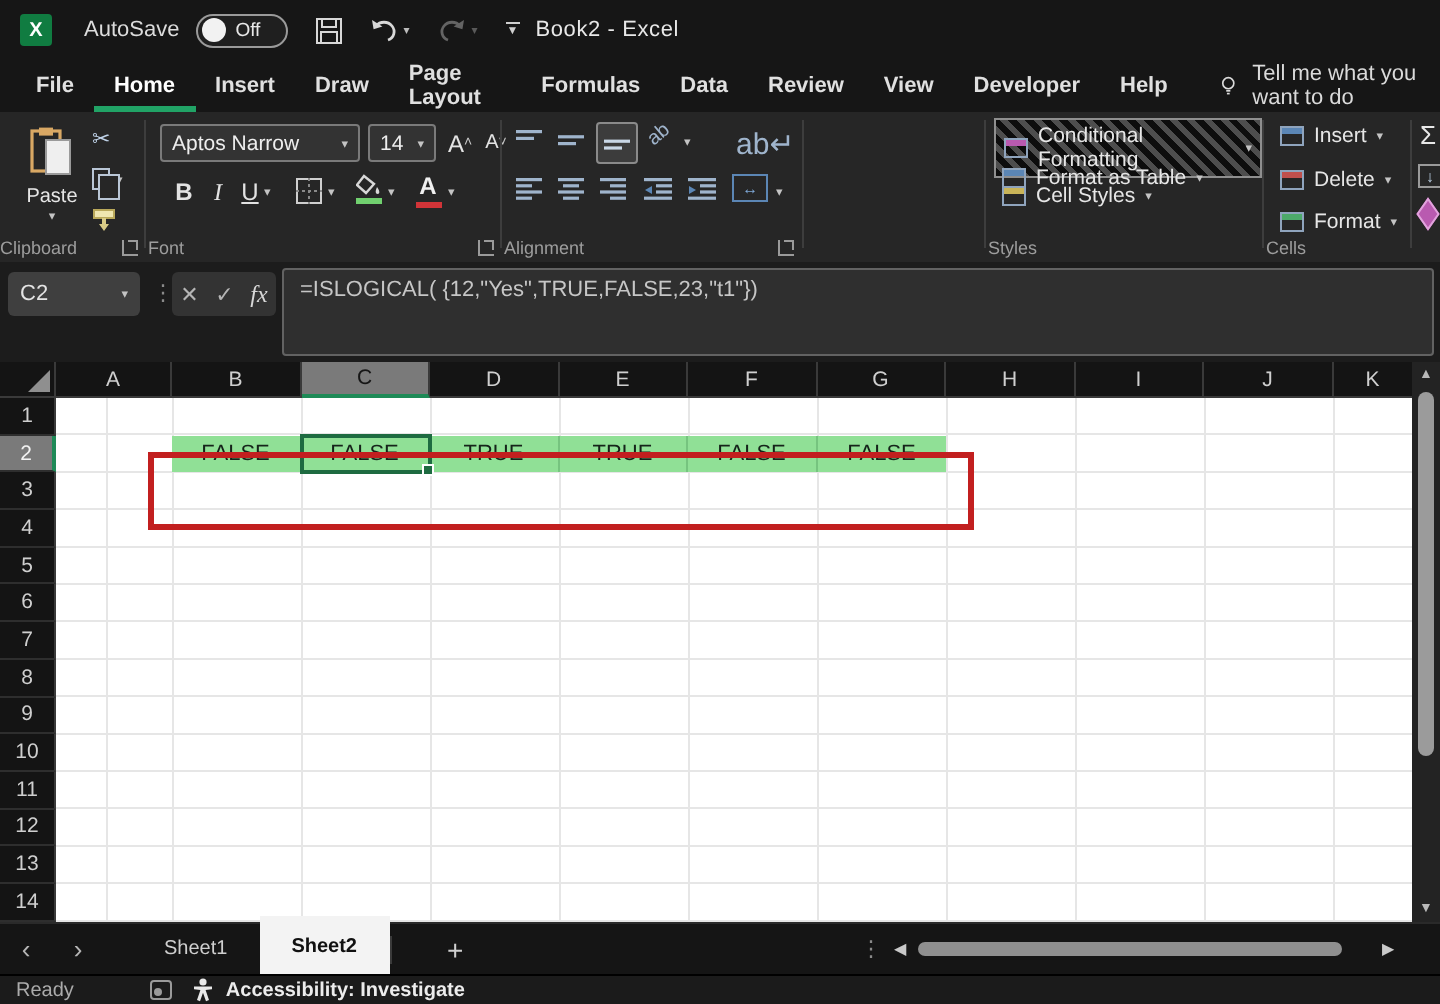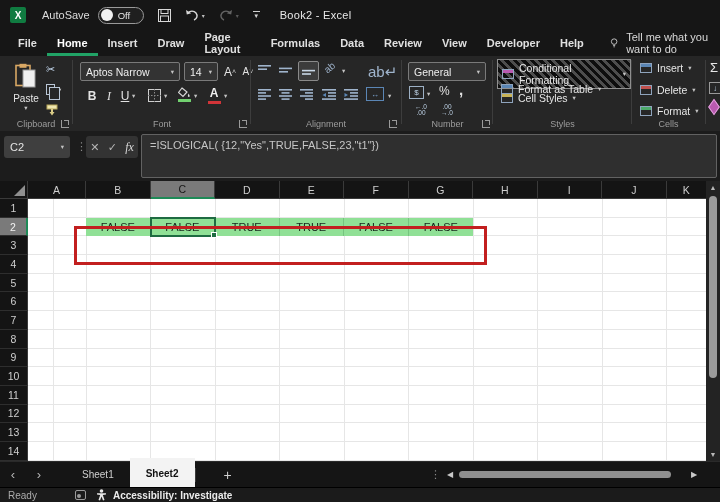--- a/index.html
+++ b/index.html
@@ -17,31 +17,31 @@
   .autosave-lbl { margin-left:16px; font-size:11px; color:#dcdcdc; }
   .toggle { margin-left:8px; width:46px; height:17px; border:1px solid #9a9a9a; border-radius:9px;
     display:flex; align-items:center; padding:0 5px 0 2px; gap:5px; background:#1f1f1f; cursor:pointer; }
   .knob { width:12px; height:12px; border-radius:50%; background:#f2f2f2; }
   .toggle-state { font-size:9.5px; color:#e8e8e8; }
   .tb-btn { margin-left:14px; display:flex; align-items:center; color:#d8d8d8; }
   .tb-chev { font-size:6px; color:#bdbdbd; margin-left:3px; }
   .dim { opacity:0.4; }
   .overflow-btn { margin-left:14px; display:flex; flex-direction:column; align-items:center; color:#cfcfcf; }
   .overflow-bar { width:7px; height:1px; background:#cfcfcf; margin-bottom:1.5px; }
-  .doc-title { margin-left:20px; font-size:11px; color:#e8e8e8; letter-spacing:0.3px; }
+  .doc-title { margin-left:8px; font-size:11px; color:#e8e8e8; letter-spacing:0.3px; }
   
   .tabrow { position:absolute; left:0; top:30px; width:720px; height:26px;
     background:#161616; display:flex; align-items:stretch; padding-left:8px; }
   .rtab { display:flex; align-items:center; padding:0 10px; font-size:11px; color:#e0e0e0; cursor:pointer; border-bottom:3px solid transparent; padding-top:3px;font-weight:bold; }
   .rtab.active { color:#ffffff; font-weight:bold; border-bottom-color:#21a366; }
   .tellme { display:flex; align-items:center; margin-left:16px; gap:8px; color:#dadada; }
   
   .ribbon { position:absolute; left:0; top:56px; width:720px; height:75px; background:#262626; }
   .grp { position:absolute; top:0; height:75px; }
-  .grp-label { position:absolute; bottom:2px; left:0; right:0; text-align:center; font-size:9px; color:#9d9d9d; }
+  .grp-label { position:absolute; bottom:2px; left:0; right:0; text-align:left; font-size:9px; color:#9d9d9d; }
   .vsep { position:absolute; top:4px; width:1px; height:64px; background:#3d3d3d; }
   .launcher { position:absolute; bottom:3px; width:8px; height:8px; border-left:1px solid #9a9a9a; border-bottom:1px solid #9a9a9a; }
   .launcher::after { content:""; position:absolute; right:0px; top:0px; width:4px; height:4px; border-top:1px solid #9a9a9a; border-right:1px solid #9a9a9a; }
   .chev { font-size:6.5px; color:#c4c4c4; }
   .combo { background:#333; border:1px solid #7a7a7a; border-radius:2px; color:#eee;
     display:flex; align-items:center; justify-content:space-between; padding:0 5px; font-size:10.5px; cursor:pointer; }
   .rbtn { display:flex; align-items:center; justify-content:center; color:#e3e3e3; cursor:pointer; }
   
   .paste-btn { position:absolute; left:8px; top:5px; width:36px; height:62px; display:flex; flex-direction:column; align-items:center; cursor:pointer; }
   .clip-svg { margin-top:2px; }
@@ -356,36 +356,20 @@
       <span class="wrap-btn"><span>ab</span>↵</span>
       <span class="merge-btn">
           <span>↔</span>
         </span>
       <span class="chev" style="position:absolute;left:136px;top:36px;">▾</span>
       <span class="grp-label">Alignment</span>
       <span class="launcher" style="right:3px;"></span>
     </div>
     <span class="vsep" style="left:401px;"></span>
 
-    <div class="grp" style="left:403px;width:89px;">
-      <div class="combo num-combo">
-        <span>General</span>
-        <span class="chev">▾</span>
-      </div>
-      <span class="acct">
-          <span>$</span>
-        </span>
-      <span class="chev acct-chev">▾</span>
-      <span class="pct">%</span>
-      <span class="comma">,</span>
-      <span class="dec" style="left:8px;top:48px;width:20px;">←.0 .00</span>
-      <span class="dec" style="left:34px;top:48px;width:20px;">.00 →.0</span>
-      <span class="grp-label">Number</span>
-      <span class="launcher" style="right:2px;"></span>
-    </div>
     <span class="vsep" style="left:492px;"></span>
 
     <div class="grp" style="left:494px;width:137px;">
       <span class="st-row hatch" style="top:3px;">
         <span class="tbl-ic cf-ic"></span>
         <span>Conditional Formatting</span>
         <span class="chev">▾</span>
       </span>
       <span class="st-row" style="top:25px;">
         <span class="tbl-ic fat-ic"></span>

